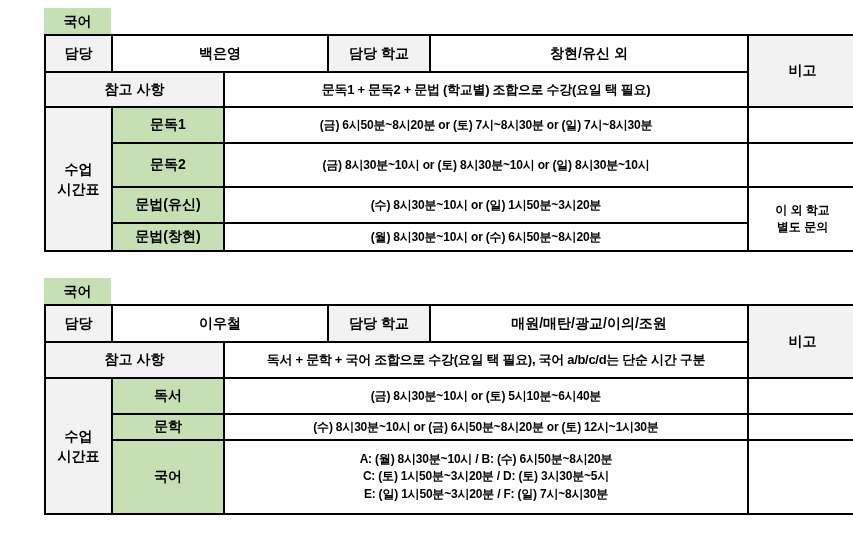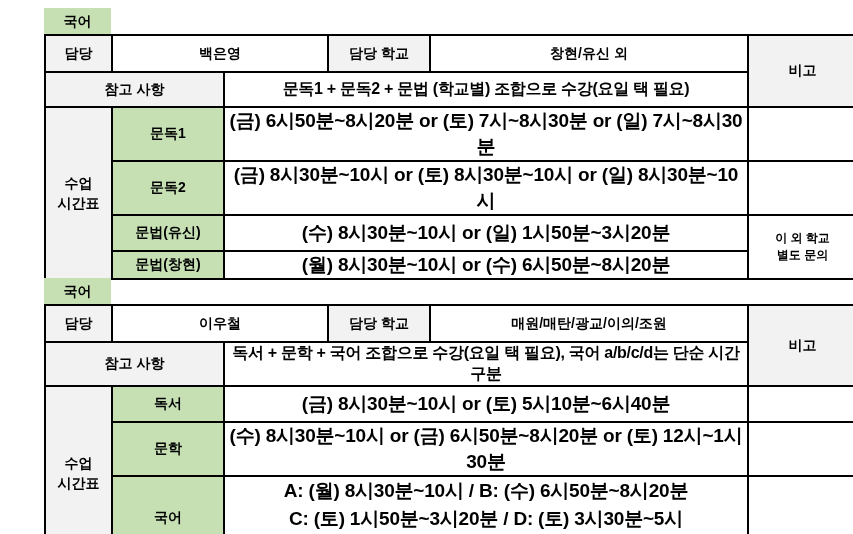--- a/index.html
+++ b/index.html
@@ -35,22 +35,22 @@
     font-weight: bold;
     font-size: 14px;
     text-align: center;
     vertical-align: middle;
     padding: 0 3px;
     overflow: hidden;
     background: #ffffff;
   }
   .hd { background: #f2f2f2; }
   .grn { background: #c6e0b4; margin-top: 48px; }
-  .time { font-size: 19px; letter-spacing: -0.2px; }
-  .note { font-size: 16px; letter-spacing: -0.3px; }
+  .time { font-size: 12px; letter-spacing: -0.2px; }
+  .note { font-size: 13px; letter-spacing: -0.3px; }
   .small { font-size: 12px; border-radius: 23px; }
   .pre { white-space: pre-line; line-height: 1.45; }
 </style>
 </head>
 <body>
 
 <div class="page">
 
   <div class="tbl-block first">
     <div class="tab">국어</div>

